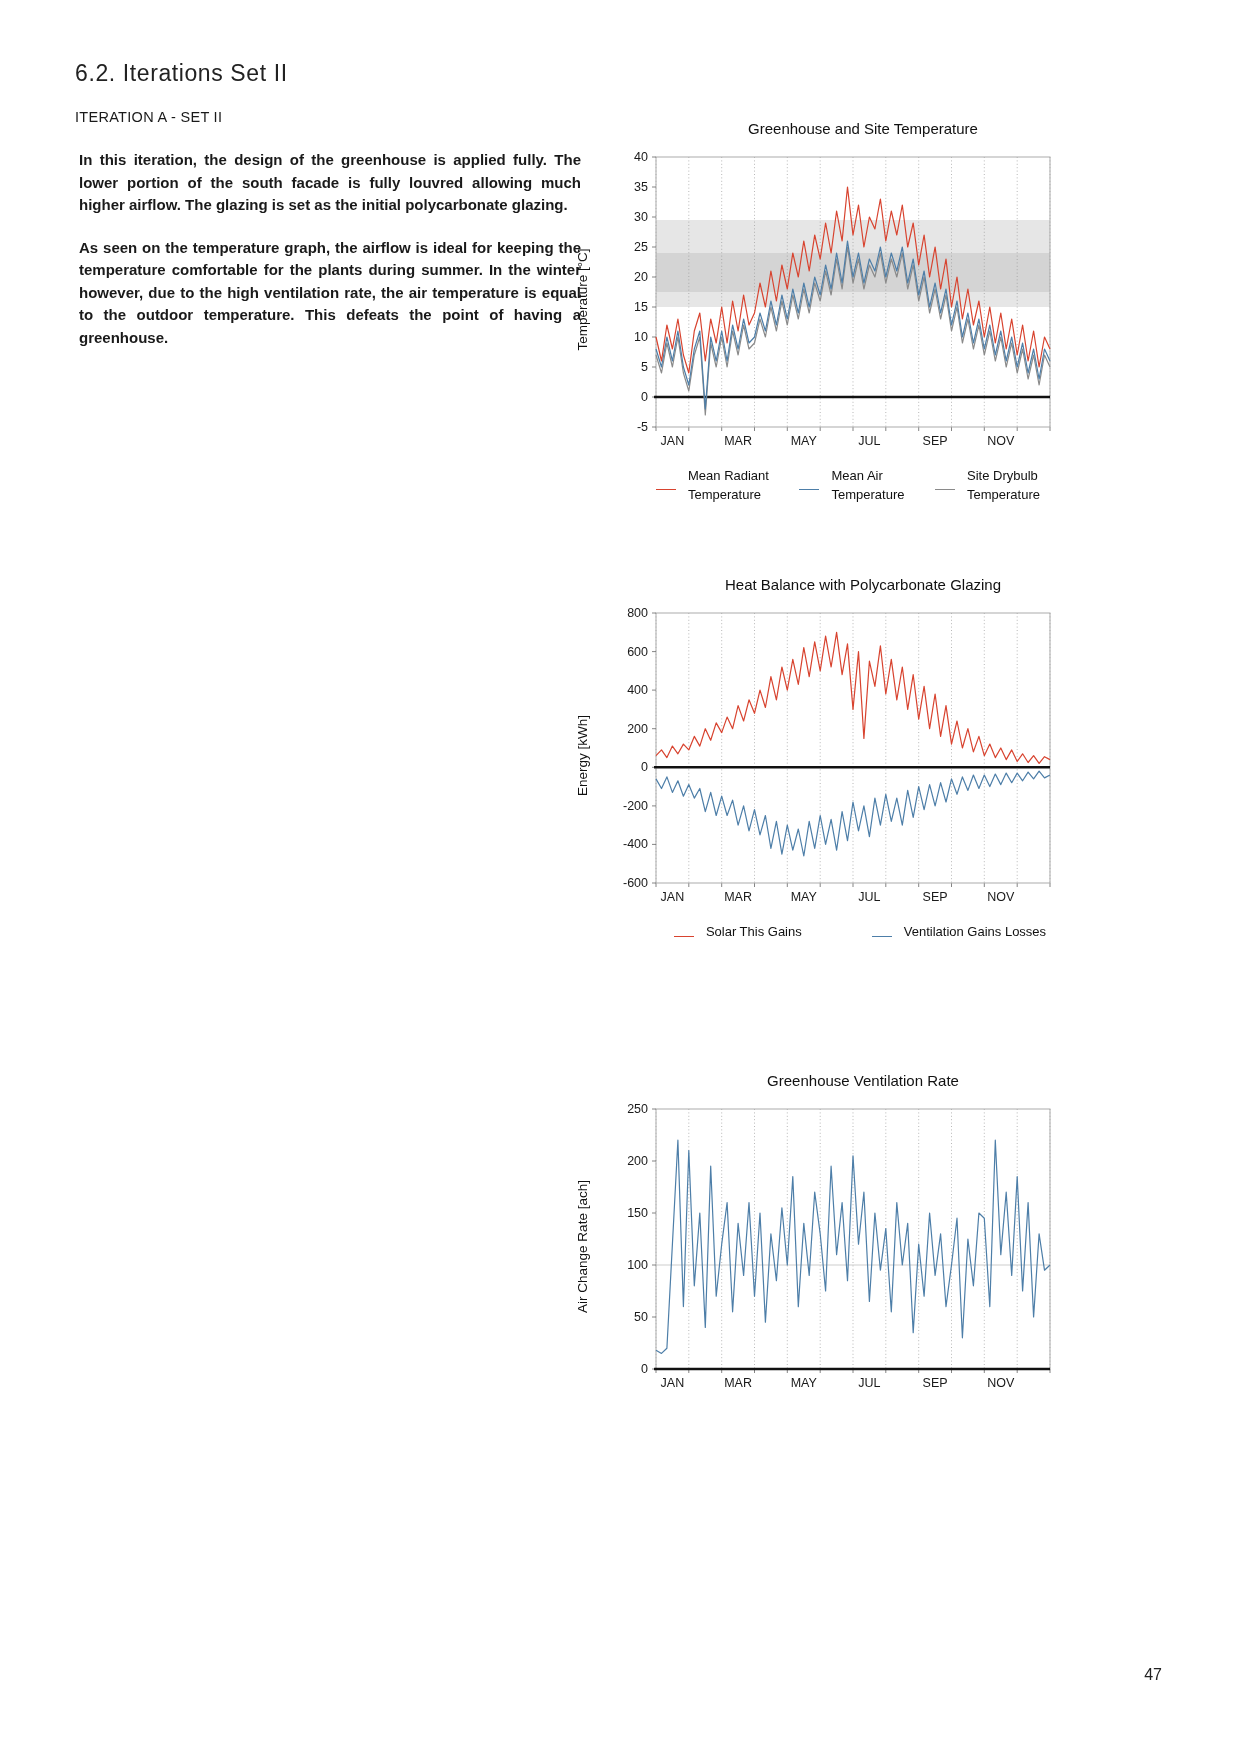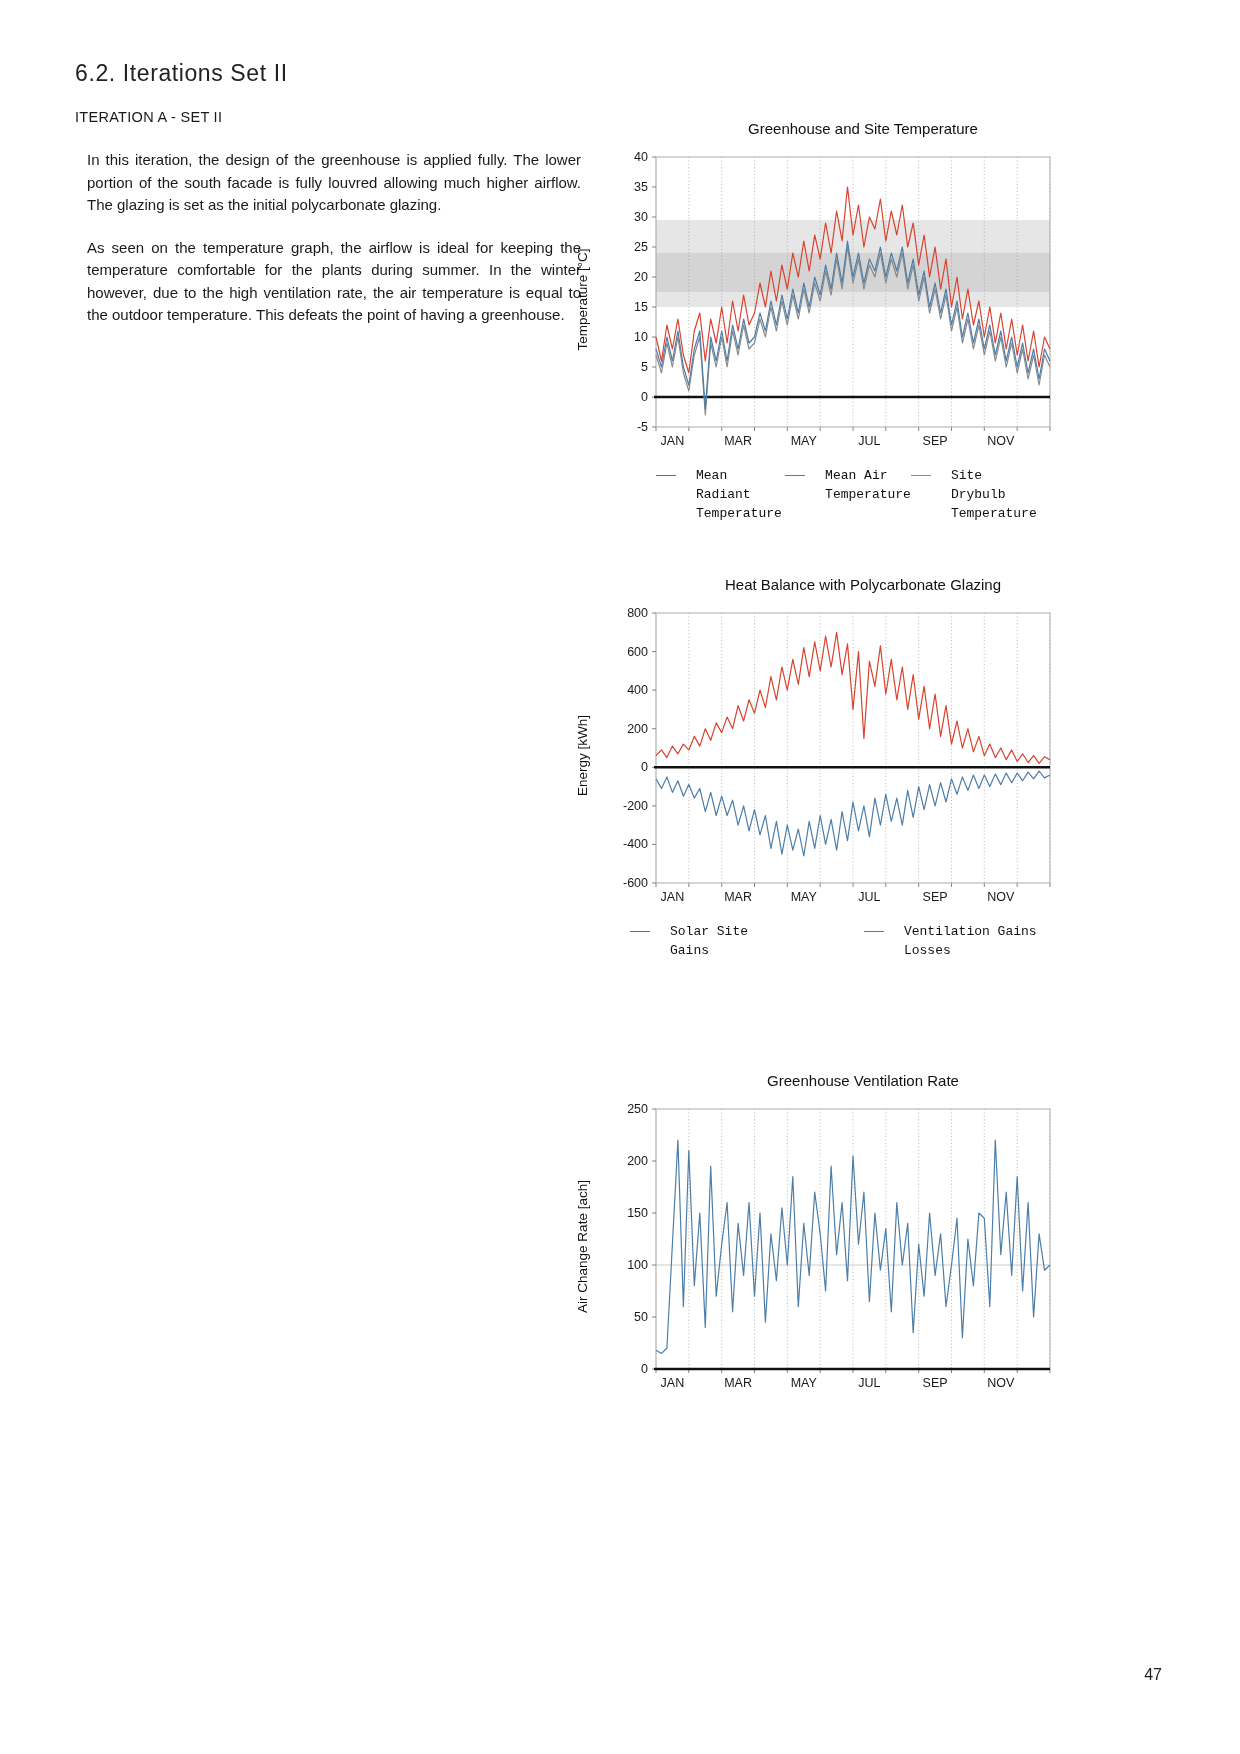--- a/index.html
+++ b/index.html
@@ -6,37 +6,37 @@
   body {
     width:1240px; height:1754px; background:#ffffff;
     font-family:"Liberation Sans", sans-serif; color:#1a1a1a;
     position:relative; overflow:hidden;
   }
   .page { position:absolute; inset:0; }
 
   .left-col { position:absolute; left:75px; top:60px; width:506px; }
   .section-title { font-size:23px; font-weight:400; letter-spacing:.6px; color:#222; margin:0 0 22px 0; }
   .subhead { font-size:14.5px; font-weight:400; letter-spacing:.3px; margin:0 0 24px 0; }
-  .para { margin:0 0 20px 12px; font-size:15px; line-height:1.5; text-align:justify; }
+  .para { margin:0 0 20px 4px; font-size:15px; line-height:1.5; text-align:justify;font-weight:bold; }
 
   .chart { position:absolute; left:590px; width:500px; }
   .c1 { top:104px;margin-top:16px; } .c2 { top:576px; } .c3 { top:1072px; }
   .chart-title { text-align:center; padding-left:46px; font-size:15px; margin-bottom:14px; color:#111; }
   .plot-wrap { position:relative; margin-left:20px; }
   .ylabel {
     position:absolute; left:-108px; top:calc(50% - 9px); width:160px;
     text-align:center; transform:rotate(-90deg); font-size:13.5px; color:#111;
   }
   svg { display:block; }
   svg text { font-family:"Liberation Sans", sans-serif; }
 
   .legend { display:flex; margin-top:16px; }
   .legend.spread { margin-left:66px; width:384px; justify-content:space-between; }
   .legend.centered { justify-content:center; gap:70px; padding-left:40px; }
-  .legend-item { display:flex; align-items:flex-start; gap:20px;font-family:Liberation Mono, monospace; }
+  .legend-item { display:flex; align-items:center; gap:12px; }
   .swatch { width:20px; height:0; border-top:1.6px solid #000; margin-top:8px; flex:0 0 auto; }
   .legend-label { font-size:13px; line-height:1.45; white-space:pre-line; color:#111; }
 
   .page-number { position:absolute; right:78px; top:1666px; font-size:16px; color:#222; }
 </style>
 </head>
 <body>
 
 <div class="page">
 
@@ -187,21 +187,21 @@
           <text x="325.1" y="294" text-anchor="middle" font-size="12.5" fill="#1a1a1a">SEP</text>
           <text x="390.8" y="294" text-anchor="middle" font-size="12.5" fill="#1a1a1a">NOV</text>
           <line x1="44" y1="160.3" x2="440" y2="160.3" stroke="#111" stroke-width="2.4"></line>
           <polyline points="46.0,171.9 51.5,181.5 56.9,169.9 62.4,185.4 67.9,173.8 73.4,189.2 78.8,177.6 84.3,191.1 89.8,181.5 95.3,204.6 100.7,185.4 106.2,208.5 111.7,189.2 117.1,208.5 122.6,193.1 128.1,218.1 133.6,198.9 139.0,223.9 144.5,202.7 150.0,227.8 155.4,208.5 160.9,241.3 166.4,214.3 171.9,247.1 177.3,218.1 182.8,243.2 188.3,222.0 193.8,249.0 199.2,214.3 204.7,241.3 210.2,208.5 215.6,237.4 221.1,212.4 226.6,243.2 232.1,204.6 237.5,233.6 243.0,195.0 248.5,223.9 253.9,198.9 259.4,229.7 264.9,191.1 270.4,218.1 275.8,187.3 281.3,214.3 286.8,191.1 292.3,218.1 297.7,183.4 303.2,210.4 308.7,179.6 314.1,202.7 319.6,177.6 325.1,198.9 330.6,175.7 336.0,195.0 341.5,171.9 347.0,187.3 352.4,169.9 357.9,183.4 363.4,168.0 368.9,181.5 374.3,168.0 379.8,179.6 385.3,167.0 390.8,177.6 396.2,166.1 401.7,175.7 407.2,166.1 412.6,173.8 418.1,165.1 423.6,171.9 429.1,164.1 434.5,170.9 440.0,168.0" fill="none" stroke="#4d7ea8" stroke-width="1.2" stroke-linejoin="round"></polyline>
           <polyline points="46.0,148.7 51.5,142.9 56.9,150.6 62.4,139.1 67.9,146.8 73.4,137.1 78.8,142.9 84.3,129.4 89.8,139.1 95.3,121.7 100.7,133.3 106.2,115.9 111.7,125.6 117.1,110.1 122.6,121.7 128.1,98.6 133.6,114.0 139.0,92.8 144.5,106.3 150.0,83.1 155.4,100.5 160.9,69.6 166.4,92.8 171.9,60.0 177.3,83.1 182.8,52.3 188.3,77.4 193.8,40.7 199.2,69.6 204.7,34.9 210.2,63.9 215.6,29.1 221.1,60.0 226.6,25.3 232.1,67.7 237.5,36.9 243.0,102.4 248.5,44.6 253.9,131.4 259.4,54.2 264.9,79.3 270.4,38.8 275.8,87.0 281.3,52.3 286.8,92.8 292.3,60.0 297.7,102.4 303.2,67.7 308.7,112.1 314.1,79.3 319.6,121.7 325.1,87.0 330.6,129.4 336.0,98.6 341.5,137.1 347.0,114.0 352.4,141.0 357.9,121.7 363.4,144.9 368.9,129.4 374.3,148.7 379.8,137.1 385.3,150.6 390.8,141.0 396.2,152.6 401.7,142.9 407.2,154.5 412.6,146.8 418.1,155.5 423.6,148.7 429.1,156.4 434.5,149.7 440.0,152.6" fill="none" stroke="#d8432f" stroke-width="1.2" stroke-linejoin="round"></polyline>
         </svg>
     </div>
     <div class="legend centered">
       <div class="legend-item">
         <span class="swatch" style="border-top-color: rgb(216, 67, 47);"></span>
-        <span class="legend-label">Solar Site Gains</span>
+        <span class="legend-label">Solar This Gains</span>
       </div>
       <div class="legend-item">
         <span class="swatch" style="border-top-color: rgb(77, 126, 168);"></span>
         <span class="legend-label">Ventilation Gains Losses</span>
       </div>
     </div>
   </div>
 
   <div class="chart c3">
     <div class="chart-title">Greenhouse Ventilation Rate</div>

